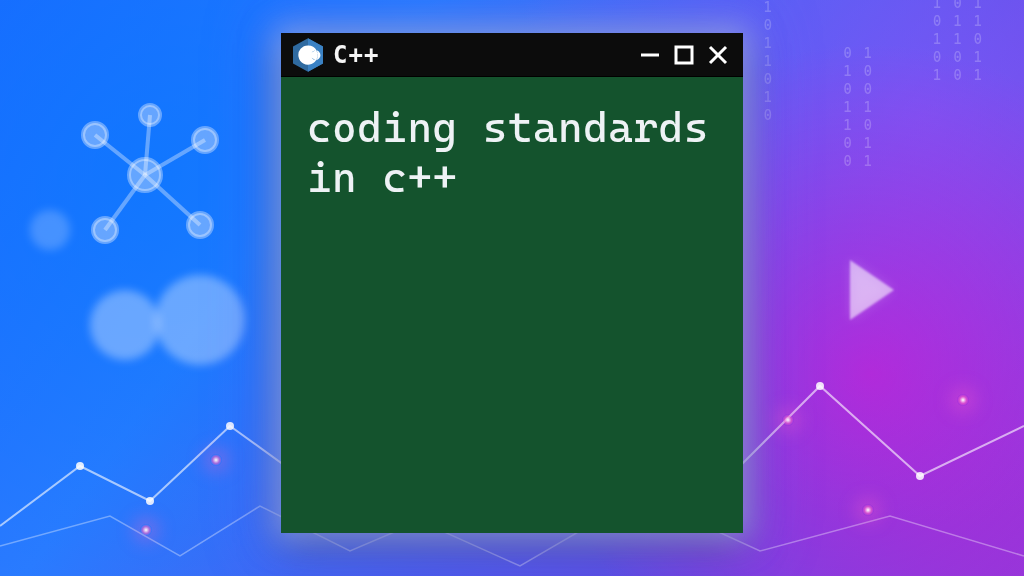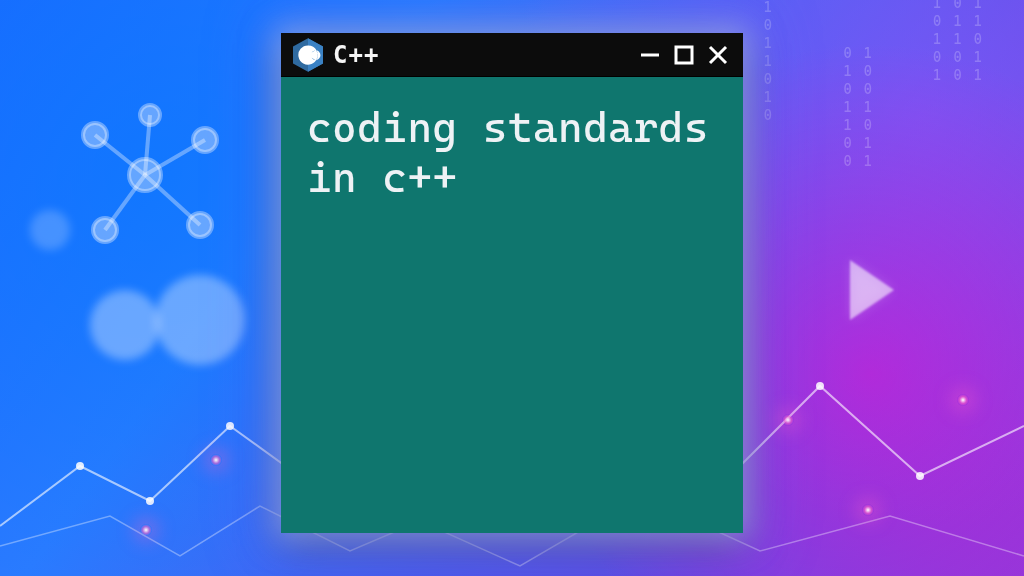--- a/index.html
+++ b/index.html
@@ -94,21 +94,21 @@
     font-family: Consolas, ui-monospace, monospace;
   }
 
   .spacer { flex: 1; }
 
   .win-controls { display: flex; align-items: center; gap: 4px; }
   .win-controls svg { display: block; }
 
   .term-body {
     flex: 1;
-    background: #0f766e;
+    background: #14532d;
     padding: 26px 26px;
   }
 
   .term-body .content {
     color: #eef2f5;
     font-size: 42px;
     line-height: 1.18;
     font-weight: 400;
     letter-spacing: .5px;
     white-space: pre-wrap;

